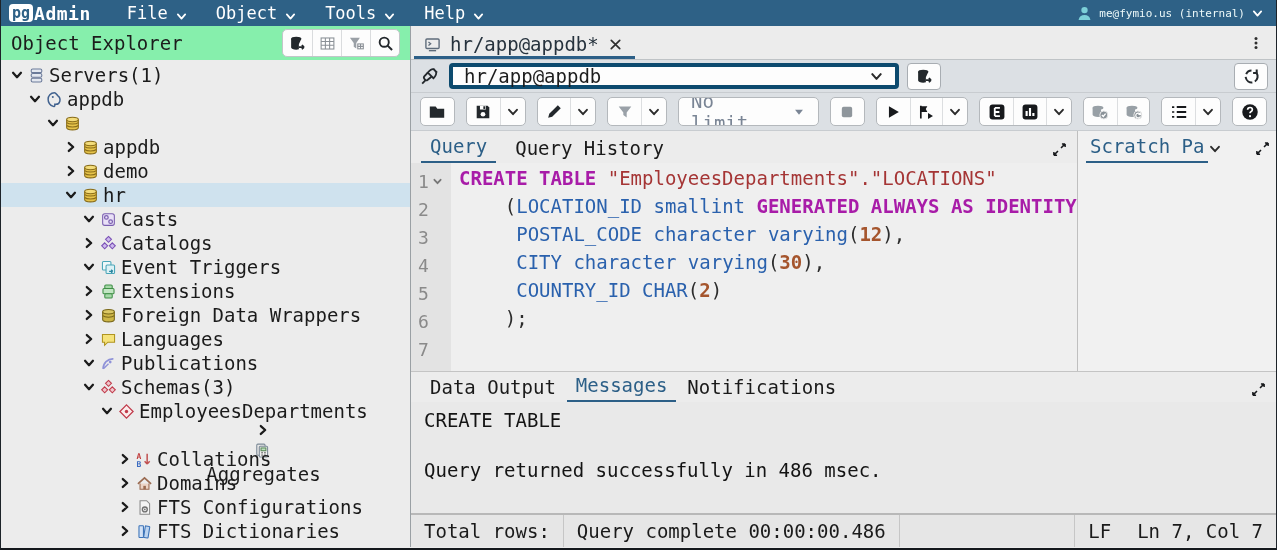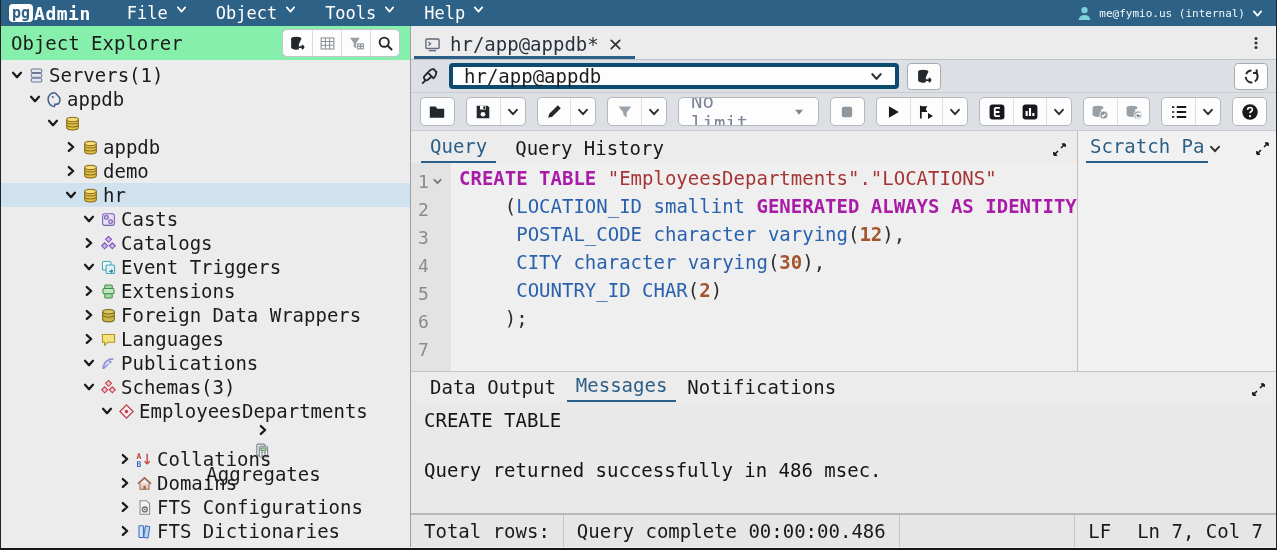--- a/index.html
+++ b/index.html
@@ -9,21 +9,21 @@
            border-left:1px solid #1d2329; border-right:1px solid #1d2329; border-bottom:2px solid #14181c; }
   .icon{ display:inline-flex; align-items:center; justify-content:center; }
   .icon svg{ display:block; }
 
   
   .topbar{ height:26px; background:var(--topbar,#2e6186); display:flex; align-items:center; padding:0 12px 0 8px; }
   .logo{ display:flex; align-items:center; gap:1px; margin-right:22px; }
   .logo-pg{ background:#fff; color:#2e6186; font-weight:bold; font-size:15px; border-radius:4px; padding:0 3px; line-height:18px; }
   .logo-admin{ color:#fff; font-weight:bold; font-size:18px; letter-spacing:.5px; }
   .menus{ display:flex; align-items:center; }
-  .menu-item{ display:flex; align-items:flex-start; gap:7px; color:#fff; font-size:17px; padding:0 14px; cursor:default; }
+  .menu-item{ display:flex; align-items:flex-end; gap:7px; color:#fff; font-size:17px; padding:0 14px; cursor:default; }
   .account{ margin-left:auto; display:flex; align-items:center; gap:6px; color:#eefafa; font-size:11px; }
 
   
   .main{ display:flex; height:521px; }
   .explorer{ width:410px; background:#ececec; border-right:1px solid #9aa0a4; display:flex; flex-direction:column; }
   .explorer-header{ height:34px; background:#86efac; display:flex; align-items:center; padding:0 10px; }
   .explorer-title{ font-size:19px; color:#1c1c1c; }
   .explorer-actions{ margin-left:auto; display:flex; background:#fdfdfd; border:1px solid #c2c6c9; border-radius:5px; overflow:hidden; }
   .ex-act{ width:29px; height:26px; display:flex; align-items:center; justify-content:center; border-left:1px solid #dadcde; }
   .ex-act:first-child{ border-left:none; }

